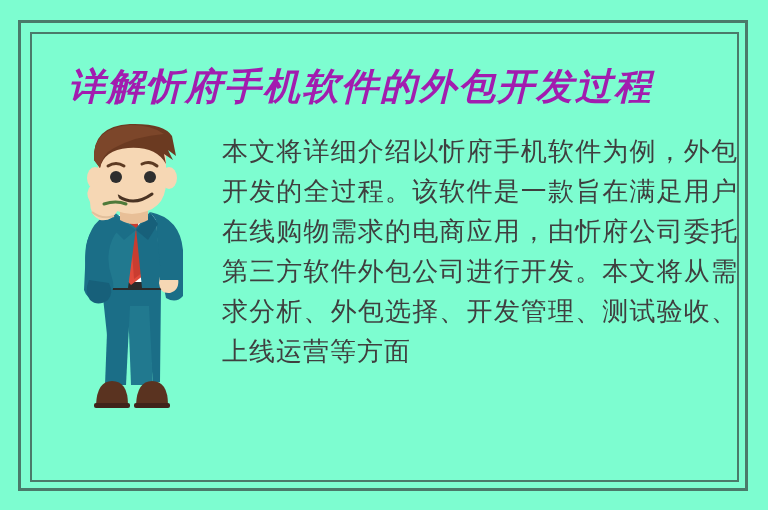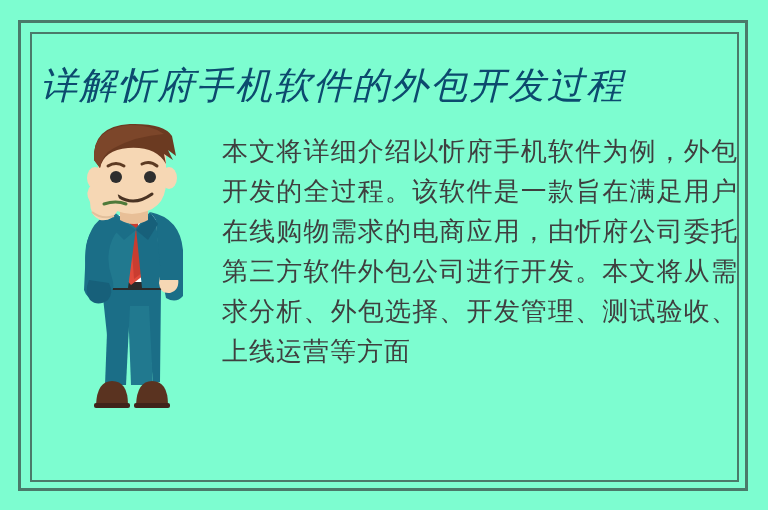--- a/index.html
+++ b/index.html
@@ -28,28 +28,28 @@
     position:absolute;
     left:30px;top:32px;
     width:709px;height:450px;
     border:2px solid #4a7a6a;
     box-sizing:border-box;
     pointer-events:none;
   }
   
   .title{
     position:absolute;
-    left:40px;top:62px;
+    left:68px;top:62px;
     width:660px;
     font-family:"DejaVu Serif","Liberation Serif",serif;
     font-size:37px;
-    font-weight:normal;
+    font-weight:bold;
     font-style:italic;
     letter-spacing:2px;
-    color:#0c4a6e;
+    color:#a21caf;
     white-space:nowrap;
     line-height:48px;
   }
   
   .body-text{
     position:absolute;
     left:222px;top:131px;
     width:516px;
     height:300px;
     font-family:"DejaVu Sans","Liberation Sans",sans-serif;

